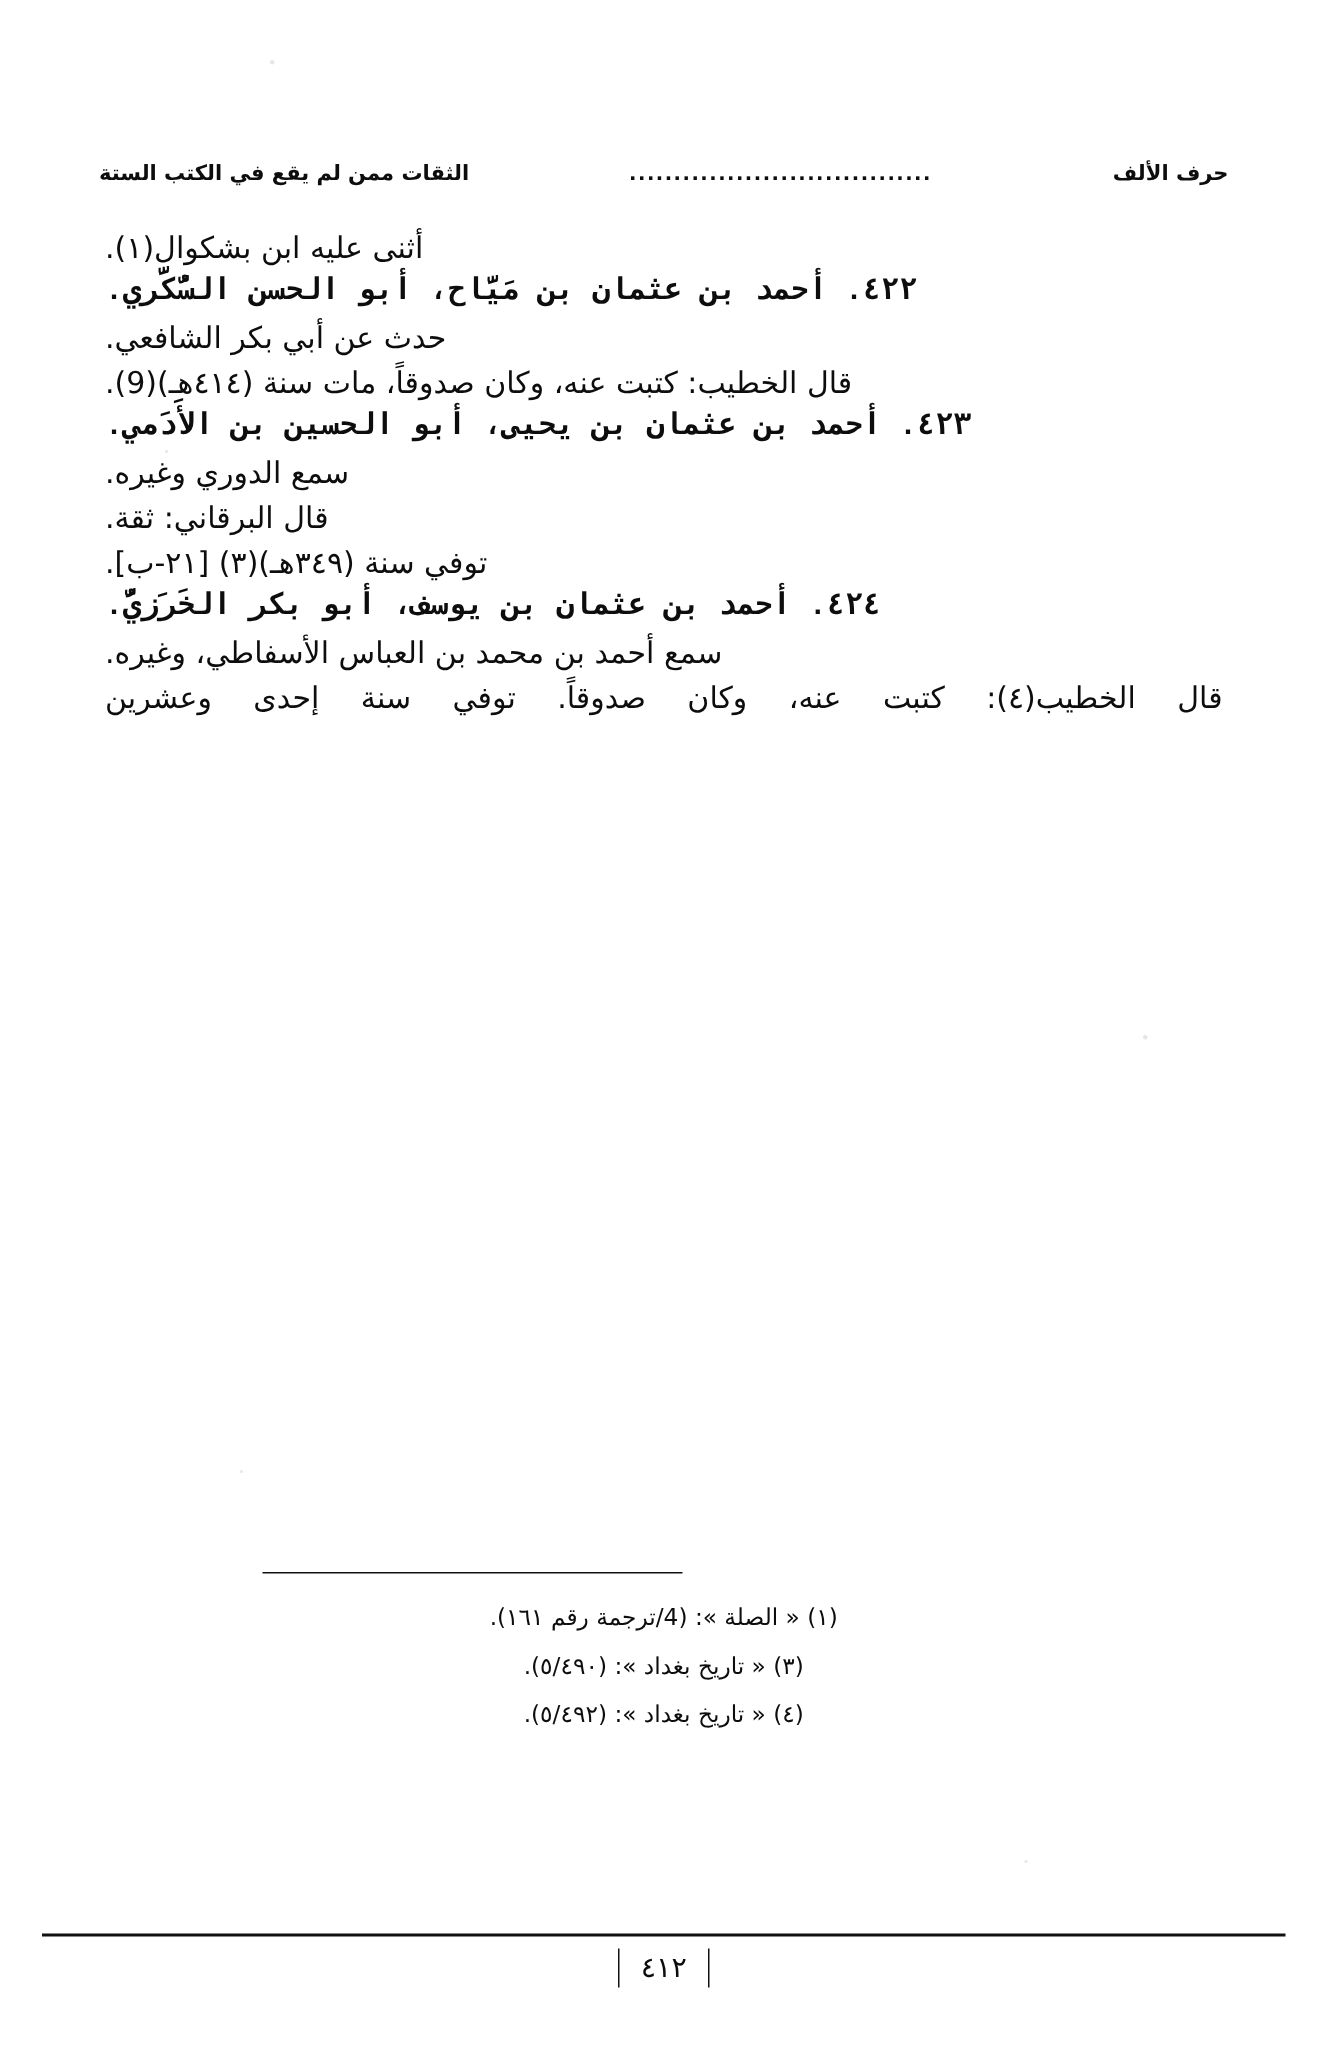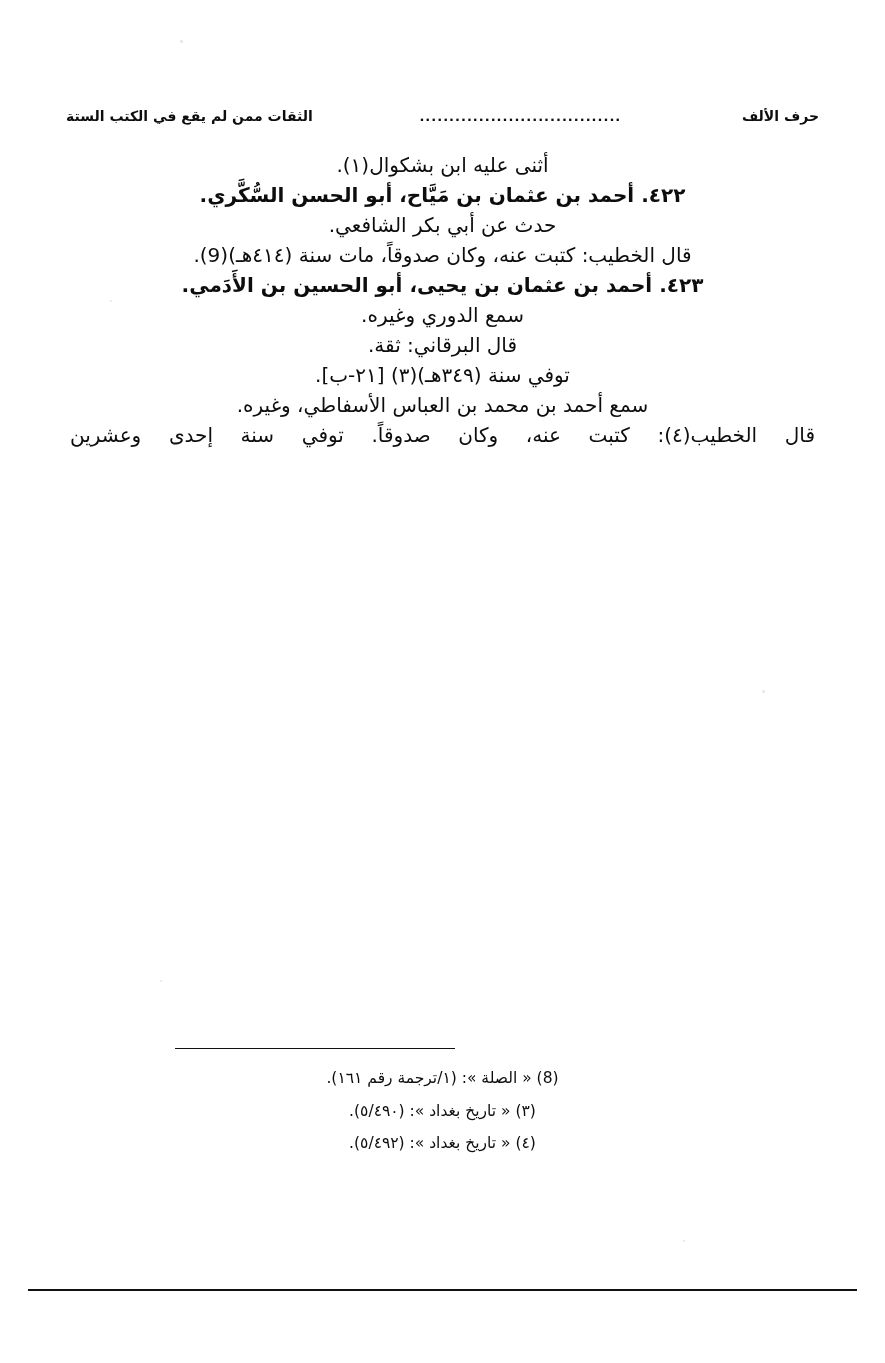--- a/index.html
+++ b/index.html
@@ -51,29 +51,30 @@
   
   .body {
     position: absolute;
     top: 150px;
     right: 70px;
     left: 70px;
   }
   p.line {
     margin: 0;
     padding: 0;
-    text-align: center;
+    text-align: left;
     font-size: 20px;
     line-height: 1.5;
   }
   .blk { margin-bottom: 26px; }
 
   .entry {
     font-weight: bold;
     font-size: 21.5px;
+    font-family: Liberation Mono, monospace;
   }
   .narrow { font-size: 19px; }
 
   .justify {
     text-align: justify;
     text-align-last: justify;
     font-size: 20px;
   }
 
   
@@ -152,33 +153,37 @@
 
     <p class="line entry sp-1">٤٢٢. أحمد بن عثمان بن مَيَّاح، أبو الحسن السُّكَّري.</p>
     <p class="line sp-2">حدث عن أبي بكر الشافعي.</p>
     <p class="line narrow sp-2">قال الخطيب: كتبت عنه، وكان صدوقاً، مات سنة (٤١٤هـ)(9).</p>
 
     <p class="line entry sp-2">٤٢٣. أحمد بن عثمان بن يحيى، أبو الحسين بن الأَدَمي.</p>
     <p class="line sp-2">سمع الدوري وغيره.</p>
     <p class="line sp-2">قال البرقاني: ثقة.</p>
     <p class="line sp-2">توفي سنة (٣٤٩هـ)(٣) [٢١-ب].</p>
 
+    <p class="line entry sp-2">٤٢٤. أحمد بن عثمان بن يوسف، أبو بكر الخَرَزيُّ.</p>
     <p class="line sp-2">سمع أحمد بن محمد بن العباس الأسفاطي، وغيره.</p>
     <p class="line justify sp-2">قال الخطيب(٤): كتبت عنه، وكان صدوقاً. توفي سنة إحدى وعشرين</p>
 
   </div>
 
   <div class="fn-rule"></div>
 
   <div class="footnotes">
-    <div>(8) « الصلة »: (١/ترجمة رقم ١٦١).</div>
+    <div>(١) « الصلة »: (4/ترجمة رقم ١٦١).</div>
     <div>(٣) « تاريخ بغداد »: (٥/٤٩٠).</div>
     <div>(٤) « تاريخ بغداد »: (٥/٤٩٢).</div>
   </div>
 
   <div class="bottom-rule"></div>
+  <div class="folio">
+    <span>٤١٢</span>
+  </div>
 
   <div class="speck" style="top:40px;left:180px;width:3px;height:3px;"></div>
   <div class="speck" style="top:300px;left:110px;width:2px;height:2px;"></div>
   <div class="speck" style="top:690px;right:120px;width:3px;height:3px;"></div>
   <div class="speck" style="top:980px;left:160px;width:2px;height:2px;"></div>
   <div class="speck" style="top:1240px;right:200px;width:2px;height:2px;"></div>
 </div>
 
 </body></html>

